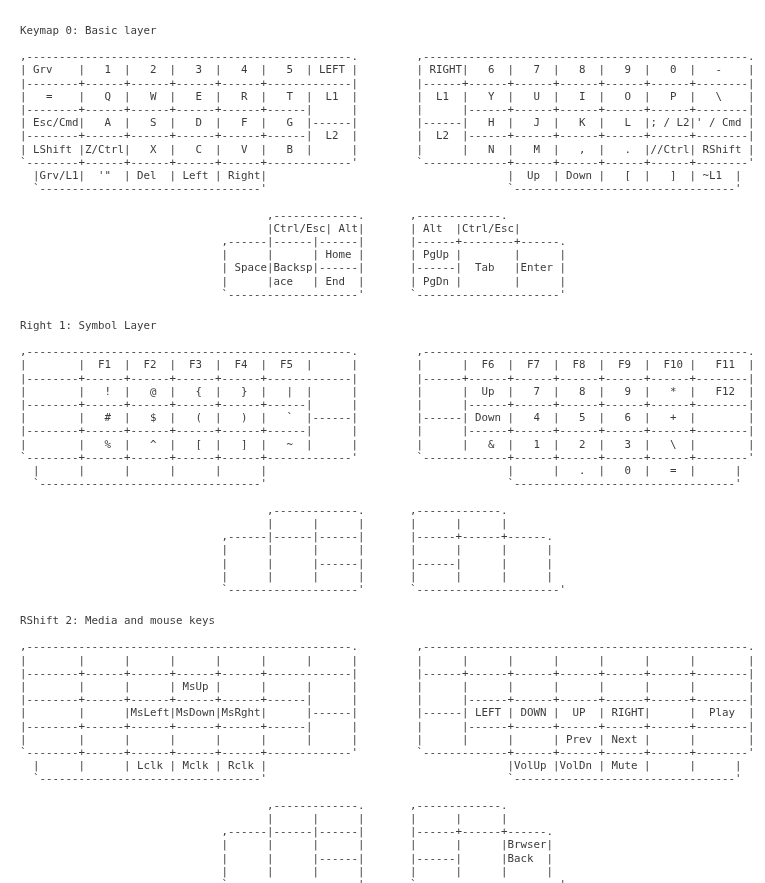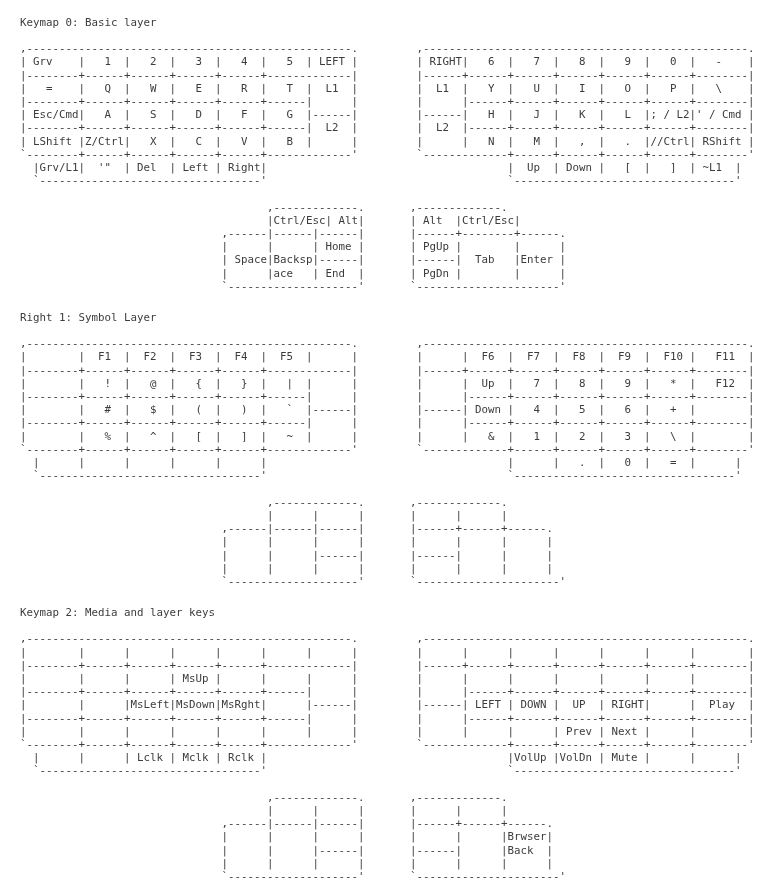--- a/index.html
+++ b/index.html
@@ -14,21 +14,21 @@
     padding: 12px 0 0 20px;
     font-family: "DejaVu Sans Mono", "Liberation Mono", monospace;
     color: #3c3c3c;
   }
   .keymap-section {
     margin: 0 0 18px 0;
   }
   .keymap-title {
     font-size: 10.8px;
     line-height: 13.2px;
-    margin: 4px 0 13px 0;
+    margin: 12px 0 13px 0;
     white-space: pre;
   }
   .keymap-art {
     margin: 0;
     font-family: "DejaVu Sans Mono", "Liberation Mono", monospace;
     font-size: 10.8px;
     line-height: 13.2px;
     white-space: pre;
   }
 </style>
@@ -77,21 +77,21 @@
                                       ,-------------.       ,-------------.
                                       |      |      |       |      |      |
                                ,------|------|------|       |------+------+------.
                                |      |      |      |       |      |      |      |
                                |      |      |------|       |------|      |      |
                                |      |      |      |       |      |      |      |
                                `--------------------'       `----------------------'</pre>
   </section>
 
   <section class="keymap-section">
-    <div class="keymap-title">Keymap 2: Media and layer keys</div>
+    <div class="keymap-title">RShift 2: Media and mouse keys</div>
     <pre class="keymap-art">,--------------------------------------------------.         ,--------------------------------------------------.
 |        |      |      |      |      |      |      |         |      |      |      |      |      |      |        |
 |--------+------+------+------+------+-------------|         |------+------+------+------+------+------+--------|
 |        |      |      | MsUp |      |      |      |         |      |      |      |      |      |      |        |
 |--------+------+------+------+------+------|      |         |      |------+------+------+------+------+--------|
 |        |      |MsLeft|MsDown|MsRght|      |------|         |------| LEFT | DOWN |  UP  | RIGHT|      |  Play  |
 |--------+------+------+------+------+------|      |         |      |------+------+------+------+------+--------|
 |        |      |      |      |      |      |      |         |      |      |      | Prev | Next |      |        |
 `--------+------+------+------+------+-------------'         `-------------+------+------+------+------+--------'
   |      |      | Lclk | Mclk | Rclk |                                     |VolUp |VolDn | Mute |      |      |

